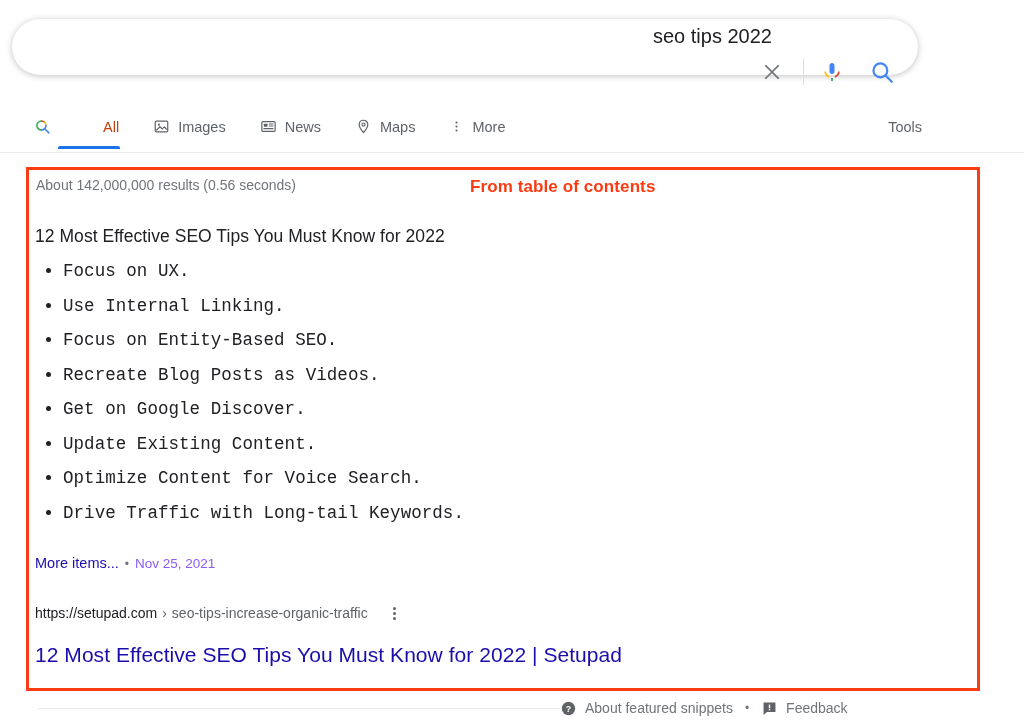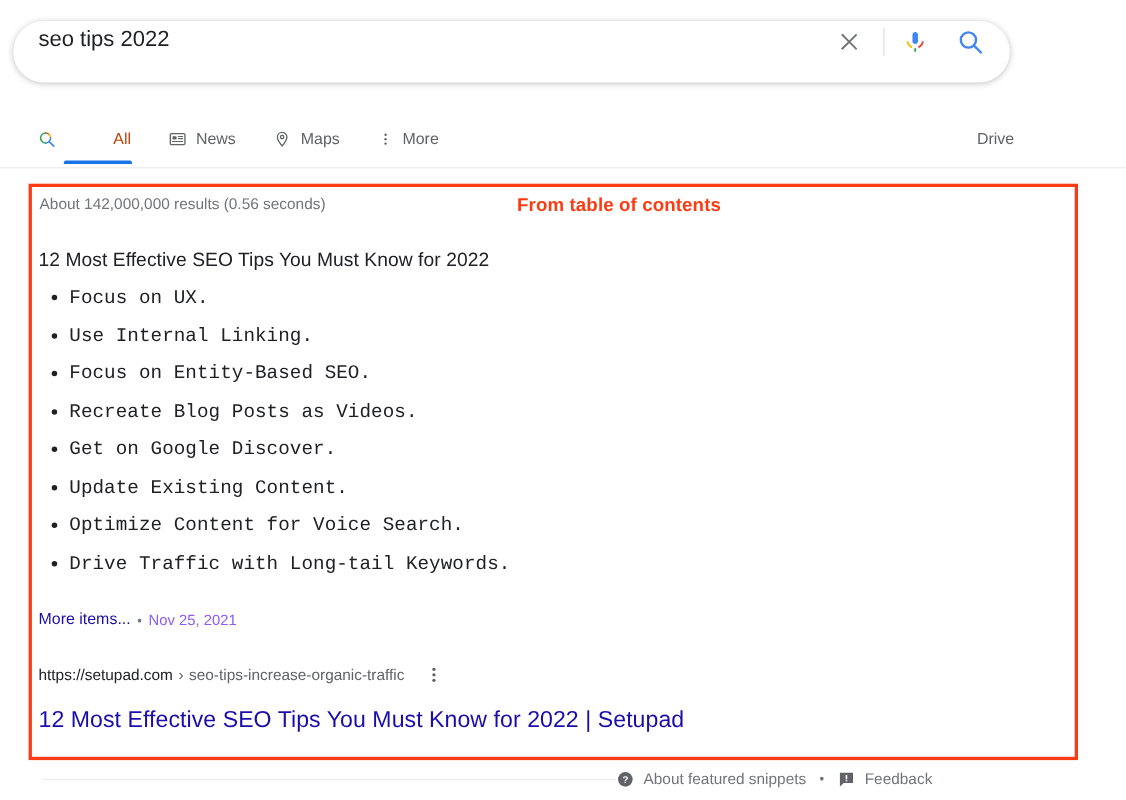--- a/index.html
+++ b/index.html
@@ -25,21 +25,22 @@
     width: 906px;
     height: 56px;
   }
   .searchbar {
     position: absolute;
     inset: 0;
     background: #ffffff;
     border-radius: 28px;
     box-shadow: 0 1px 6px rgba(32,33,36,.28);
     display: flex;
-    align-items: flex-start;
+    align-items: flex-end;
+    flex-direction: column;
   }
   .search-input {
     flex: 1;
     border: none;
     outline: none;
     background: transparent;
     font-family: "Liberation Sans", sans-serif;
     font-size: 20px;
     color: #202124;
     margin-left: 23px;
@@ -326,20 +327,30 @@
           <path d="M10.5 4.1a6.4 6.4 0 0 1 4.5 1.9" stroke="#ea4335" stroke-width="2.1" fill="none" stroke-linecap="round"></path>
           <path d="M15 6a6.4 6.4 0 0 1 1.9 4.5" stroke="#fbbc04" stroke-width="2.1" fill="none" stroke-linecap="round"></path>
           <path d="M16.9 10.5a6.4 6.4 0 0 1-6.4 6.4" stroke="#4285f4" stroke-width="2.1" fill="none" stroke-linecap="round"></path>
           <path d="M10.5 16.9a6.4 6.4 0 0 1-6.4-6.4 6.4 6.4 0 0 1 6.4-6.4" stroke="#34a853" stroke-width="2.1" fill="none" stroke-linecap="round"></path>
           <path d="M15.4 15.4 L21 21" stroke="#4285f4" stroke-width="2.1" stroke-linecap="round"></path>
         </svg>
       </span>
       <span>All</span>
     </div>
 
+    <div class="nav-item">
+      <span class="nv-ico">
+        <svg width="17" height="17" viewBox="0 0 24 24">
+          <rect x="3.2" y="4.5" width="17.6" height="15" rx="1.5" stroke="#5f6368" stroke-width="1.7" fill="none"></rect>
+          <circle cx="8.3" cy="9.4" r="1.5" fill="#5f6368"></circle>
+          <path d="M4.6 17.4 L9.8 12.3 L13 15.4 L16.1 12.6 L19.4 16.2" stroke="#5f6368" stroke-width="1.7" fill="none" stroke-linejoin="round"></path>
+        </svg>
+      </span>
+      <span>Images</span>
+    </div>
 
     <div class="nav-item">
       <span class="nv-ico">
         <svg width="17" height="17" viewBox="0 0 24 24">
           <rect x="2.6" y="5" width="18.8" height="14" rx="1.6" stroke="#5f6368" stroke-width="1.7" fill="none"></rect>
           <rect x="5.4" y="8.2" width="5.2" height="4.2" rx="0.6" fill="#5f6368"></rect>
           <path d="M13.1 8.6h5.3M13.1 11.3h5.3M5.4 15h13" stroke="#5f6368" stroke-width="1.5" stroke-linecap="round"></path>
         </svg>
       </span>
       <span>News</span>
@@ -362,21 +373,21 @@
           <circle cx="12" cy="5.6" r="1.7" fill="#5f6368"></circle>
           <circle cx="12" cy="12" r="1.7" fill="#5f6368"></circle>
           <circle cx="12" cy="18.4" r="1.7" fill="#5f6368"></circle>
         </svg>
       </span>
       <span>More</span>
     </div>
 
   </div>
   <div class="tools-btn">
-    <span>Drive</span>
+    <span>Tools</span>
   </div>
 </div>
 
 <div class="result-stats">About 142,000,000 results (0.56 seconds)</div>
 
 <div class="snippet-heading">12 Most Effective SEO Tips You Must Know for 2022</div>
 
 <ul class="snippet-list">
   <li>Focus on UX.</li>
   <li>Use Internal Linking.</li>

